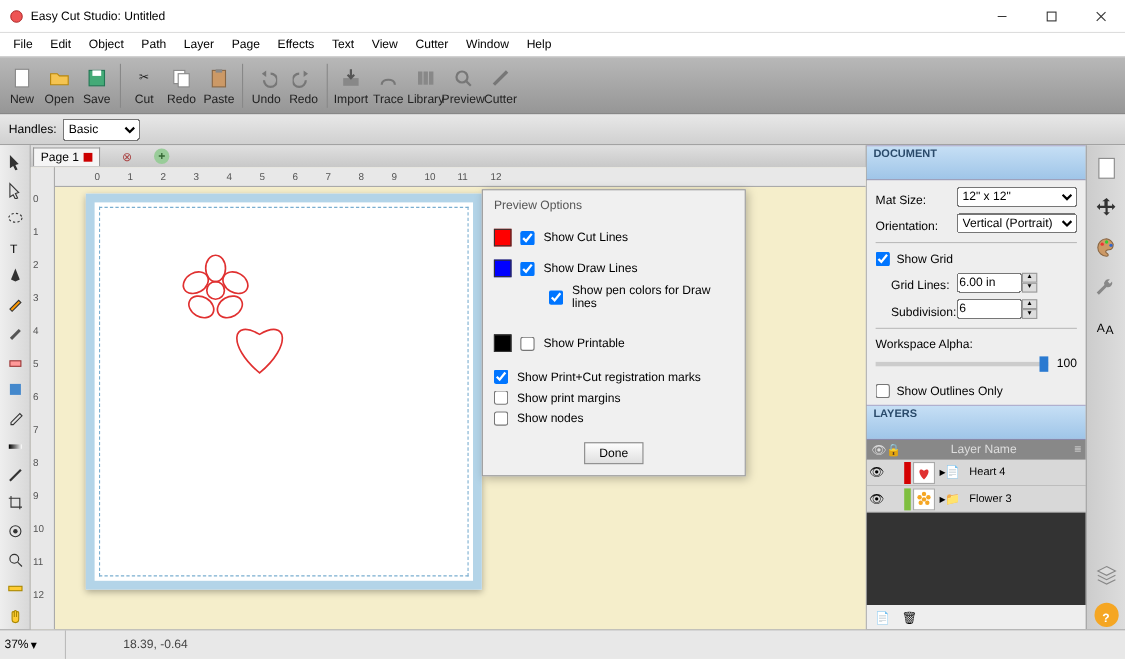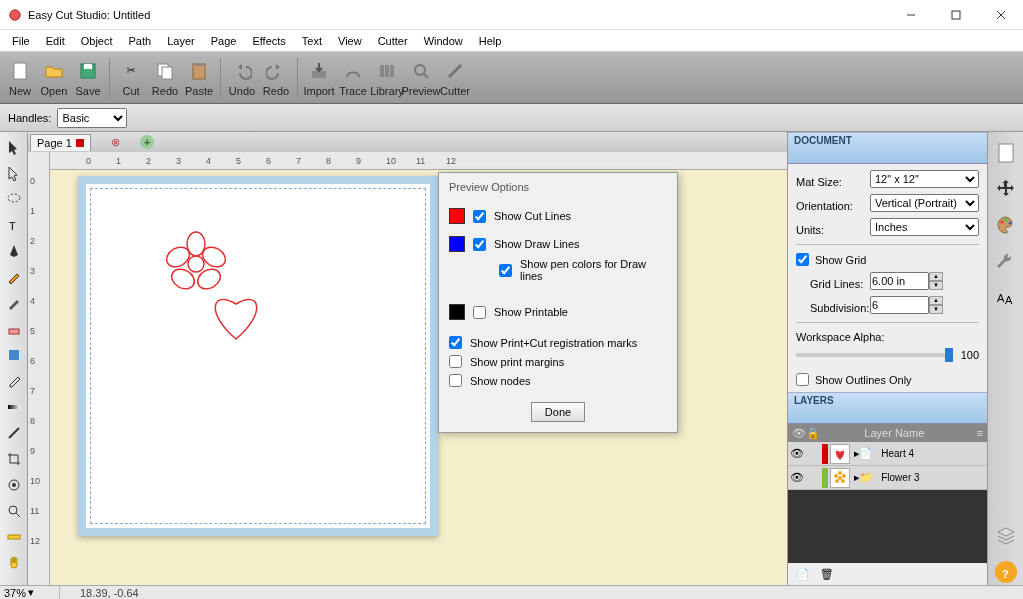--- a/index.html
+++ b/index.html
@@ -57,21 +57,21 @@
 .layerrow { height:24px; display:flex; align-items:center; background:#d8d8d8; border-bottom:1px solid #bbb; gap:2px; padding:0 2px; }
 .layerrow .eye { width:14px; text-align:center; }
 .layerrow .lock { width:14px; text-align:center; }
 .layerrow .colsw { width:6px; height:20px; }
 .layerrow .thumb { width:20px; height:20px; background:#fff; border:1px solid #aaa; display:flex; align-items:center; justify-content:center; }
 .layerrow .lname { flex:1; padding-left:4px; font-size:10px; }
 .layerlist { background:#333; flex:1; }
 .layerfoot { height:22px; background:#eee; display:flex; align-items:center; gap:10px; padding:0 8px; }
 .rightstrip { width:36px; background: linear-gradient(to left,#ddd,#ccc); display:flex; flex-direction:column; align-items:center; padding-top:8px; gap:10px; border-left:1px solid #999; }
 .rightstrip .rtool { width:26px; height:26px; display:flex; align-items:center; justify-content:center; }
-.statusbar { height:14px; background:#e8e8e8; border-top:1px solid #aaa; display:flex; align-items:center; }
+.statusbar { height:27px; background:#e8e8e8; border-top:1px solid #aaa; display:flex; align-items:center;gap:32px; }
 .statusbar .zoom { width:60px; padding:0 4px; display:flex; align-items:center; gap:2px; border-right:1px solid #bbb; height:100%; }
 .statusbar .coords { padding:0 20px; color:#444; }
 input[type=checkbox] { margin:0; }
 .slider { display:flex; align-items:center; gap:8px; }
 .slider .track { flex:1; height:4px; background:#ccc; position:relative; }
 .slider .thumb { position:absolute; right:0; top:-5px; width:8px; height:14px; background:#2a7ad1; }
 </style>
 </head>
 <body>
 
@@ -401,24 +401,20 @@
   <div class="rightpanel">
     <div class="panelhdr">DOCUMENT</div>
     <div class="panelbody">
       <div class="prow">
           <label>Mat Size:</label>
           <select><option>12" x 12"</option></select>
         </div>
       <div class="prow">
           <label>Orientation:</label>
           <select><option>Vertical (Portrait)</option></select>
-        </div>
-      <div class="prow">
-          <label>Units:</label>
-          <select><option>Inches</option></select>
         </div>
       <hr class="psep">
       <div class="prow">
           <input type="checkbox" checked="" style="">
           <span>Show Grid</span>
         </div>
       <div class="prow">
           <label style="padding-left:14px">Grid Lines:</label>
           <div class="spin">
             <input type="text" value="6.00 in" style="">

